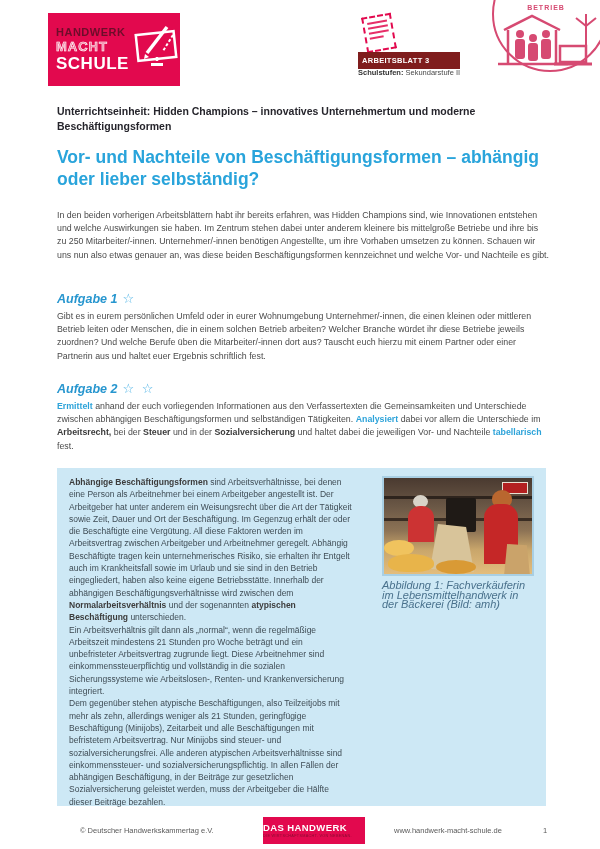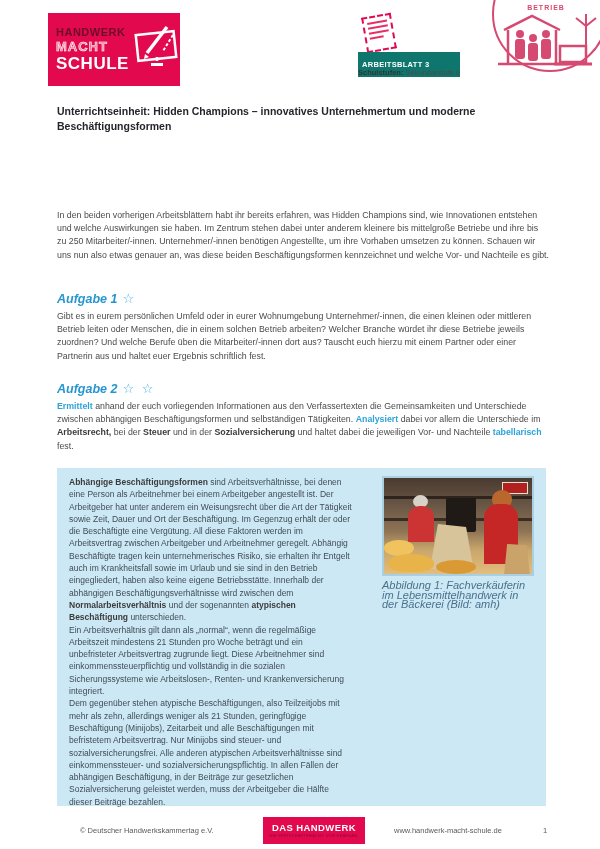--- a/index.html
+++ b/index.html
@@ -23,22 +23,22 @@
   .logo-icon { margin-left:4px; }
 
   .doc-icon {
     position:absolute; left:364px; top:15px; width:30px; height:36px;
     border:2px dashed #e2094e; transform:rotate(-10deg); background:#fff;
     padding:4px 3px;
   }
   .doc-icon i { display:block; height:2px; background:#e2094e; margin-bottom:3px; opacity:.85; }
 
   .ws-bar {
-    position:absolute; left:358px; top:52px; width:102px; height:25px;
-    background:#0f766e; color:#fff; font-size:7.5px; font-weight:bold;
+    position:absolute; left:358px; top:52px; width:102px; height:17px;
+    background:#7f1d1d; color:#fff; font-size:7.5px; font-weight:bold;
     letter-spacing:.3px; display:flex; align-items:center; padding-left:4px;
   }
   .ws-meta {
     position:absolute; left:358px; top:68px; width:148px;
     font-size:7.5px; line-height:10px; color:#4a4a4a;
   }
   .ws-meta b { color:#333; }
 
   .stamp {
     position:absolute; left:492px; top:-44px; width:116px; height:116px;
@@ -110,21 +110,21 @@
                    background:#f0c35e; border-radius:50%; }
   .photo .register { position:absolute; left:62px; top:20px; width:30px; height:34px;
                      background:#1f1a16; border-radius:2px; }
   .photo .sign { position:absolute; right:4px; top:4px; width:26px; height:12px;
                  background:#b32020; border:1px solid #e8e0d0; }
   .fig-caption { margin-top:5px; font-size:11px; line-height:9.5px; font-style:italic; color:#49718c; }
 
   
   .footer-copy { position:absolute; left:80px; top:826px; font-size:7.5px; color:#5a5a5a; }
   .footer-logo { position:absolute; left:263px; top:817px; width:102px; height:27px;
-                 background:#e2094e; color:#fff; text-align:center; padding-top:5px; }
+                 background:#e2094e; color:#fff; text-align:left; padding-top:5px; }
   .footer-logo .fl1 { font-size:9.5px; font-weight:bold; letter-spacing:.4px; }
   .footer-logo .fl2 { font-size:3.8px; color:#8e0b33; letter-spacing:.3px; margin-top:1px; }
   .footer-url { position:absolute; left:394px; top:826px; font-size:7.5px; color:#5a5a5a; }
   .footer-page { position:absolute; left:543px; top:826px; font-size:7.5px; color:#5a5a5a; }
 </style>
 </head>
 <body>
 
 <div class="page">
 
@@ -179,20 +179,21 @@
       <line x1="88" y1="14" x2="98" y2="6" stroke="#d64a72" stroke-width="2"></line>
       <line x1="88" y1="14" x2="78" y2="6" stroke="#d64a72" stroke-width="2"></line>
       <line x1="88" y1="14" x2="88" y2="2" stroke="#d64a72" stroke-width="2"></line>
 
       <rect x="62" y="34" width="26" height="16" fill="none" stroke="#d64a72" stroke-width="2.5"></rect>
       <line x1="56" y1="52" x2="94" y2="52" stroke="#d64a72" stroke-width="3"></line>
     </svg>
   </div>
 
   <div class="kicker">Unterrichtseinheit: Hidden Champions – innovatives Unternehmertum und moderne Beschäftigungsformen</div>
+  <h1 class="main-title">Vor- und Nachteile von Beschäftigungsformen – abhängig oder lieber selbständig?</h1>
 
   <p class="intro">In den beiden vorherigen Arbeitsblättern habt ihr bereits erfahren, was Hidden Champions sind, wie Innovationen entstehen und welche Auswirkungen sie haben. Im Zentrum stehen dabei unter anderem kleinere bis mittelgroße Betriebe und ihre bis zu 250 Mitarbeiter/-innen. Unternehmer/-innen benötigen Angestellte, um ihre Vorhaben umsetzen zu können. Schauen wir uns nun also etwas genauer an, was diese beiden Beschäftigungsformen kennzeichnet und welche Vor- und Nachteile es gibt.</p>
 
   <div class="task-head task1-head">
     <span>Aufgabe 1</span><span class="stars">☆</span>
   </div>
   <p class="task-text task1-text">Gibt es in eurem persönlichen Umfeld oder in eurer Wohnumgebung Unternehmer/-innen, die einen kleinen oder mittleren Betrieb leiten oder Menschen, die in einem solchen Betrieb arbeiten? Welcher Branche würdet ihr diese Betriebe jeweils zuordnen? Und welche Berufe üben die Mitarbeiter/-innen dort aus? Tauscht euch hierzu mit einem Partner oder einer Partnerin aus und haltet euer Ergebnis schriftlich fest.</p>
 
   <div class="task-head task2-head">
     <span>Aufgabe 2</span><span class="stars">☆ ☆</span>

